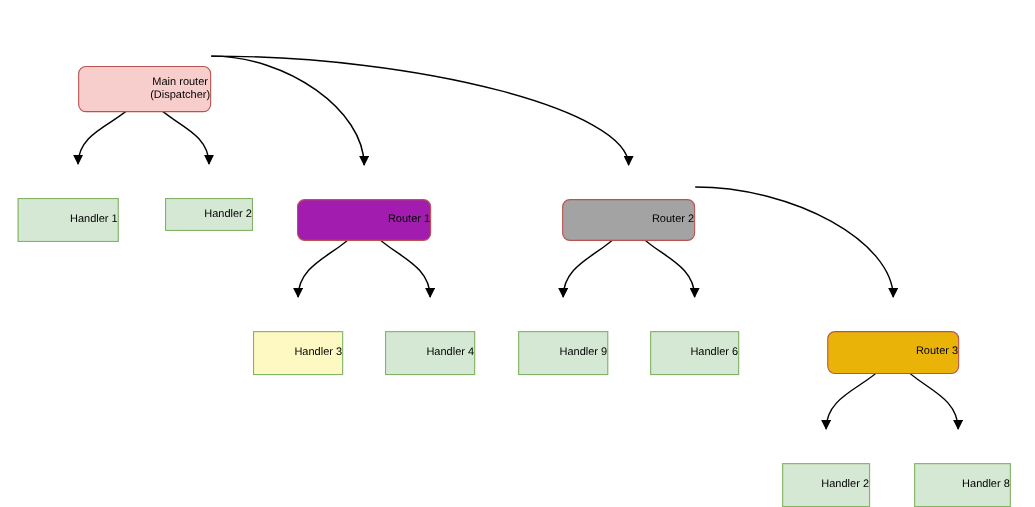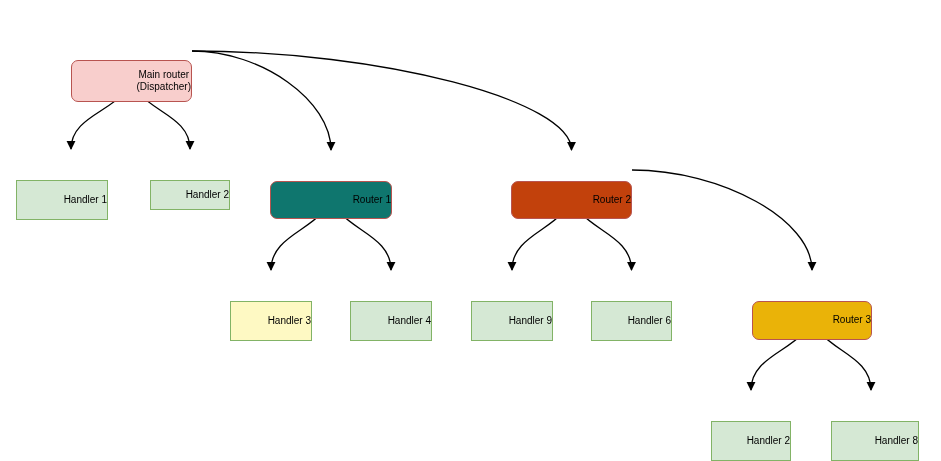--- a/index.html
+++ b/index.html
@@ -83,24 +83,24 @@
       <div class="node router" style="left: 71px; top: 30px; width: 121px; height: 42px; background: rgb(248, 206, 204); border-color: rgb(184, 84, 80);">
         <span class="node-label">Main router
 (Dispatcher)</span>
       </div>
       <div class="node handler" style="left: 16px; top: 150px; width: 92px; height: 40px; background: rgb(213, 232, 212); border-color: rgb(130, 179, 102);">
         <span class="node-label">Handler 1</span>
       </div>
       <div class="node handler" style="left: 150px; top: 150px; width: 80px; height: 30px; background: rgb(213, 232, 212); border-color: rgb(130, 179, 102);">
         <span class="node-label">Handler 2</span>
       </div>
-      <div class="node router" style="left: 270px; top: 151px; width: 122px; height: 38px; background: #0f766e; border-color: rgb(184, 84, 80);">
+      <div class="node router" style="left: 270px; top: 151px; width: 122px; height: 38px; background: #a21caf; border-color: rgb(184, 84, 80);">
         <span class="node-label">Router 1</span>
       </div>
-      <div class="node router" style="left: 511px; top: 151px; width: 121px; height: 38px; background: #c2410c; border-color: rgb(184, 84, 80);">
+      <div class="node router" style="left: 511px; top: 151px; width: 121px; height: 38px; background: #a3a3a3; border-color: rgb(184, 84, 80);">
         <span class="node-label">Router 2</span>
       </div>
       <div class="node handler" style="left: 230px; top: 271px; width: 82px; height: 40px; background: #fef9c3; border-color: rgb(130, 179, 102);">
         <span class="node-label">Handler 3</span>
       </div>
       <div class="node handler" style="left: 350px; top: 271px; width: 82px; height: 40px; background: rgb(213, 232, 212); border-color: rgb(130, 179, 102);">
         <span class="node-label">Handler 4</span>
       </div>
       <div class="node handler" style="left: 471px; top: 271px; width: 82px; height: 40px; background: rgb(213, 232, 212); border-color: rgb(130, 179, 102);">
         <span class="node-label">Handler 9</span>

